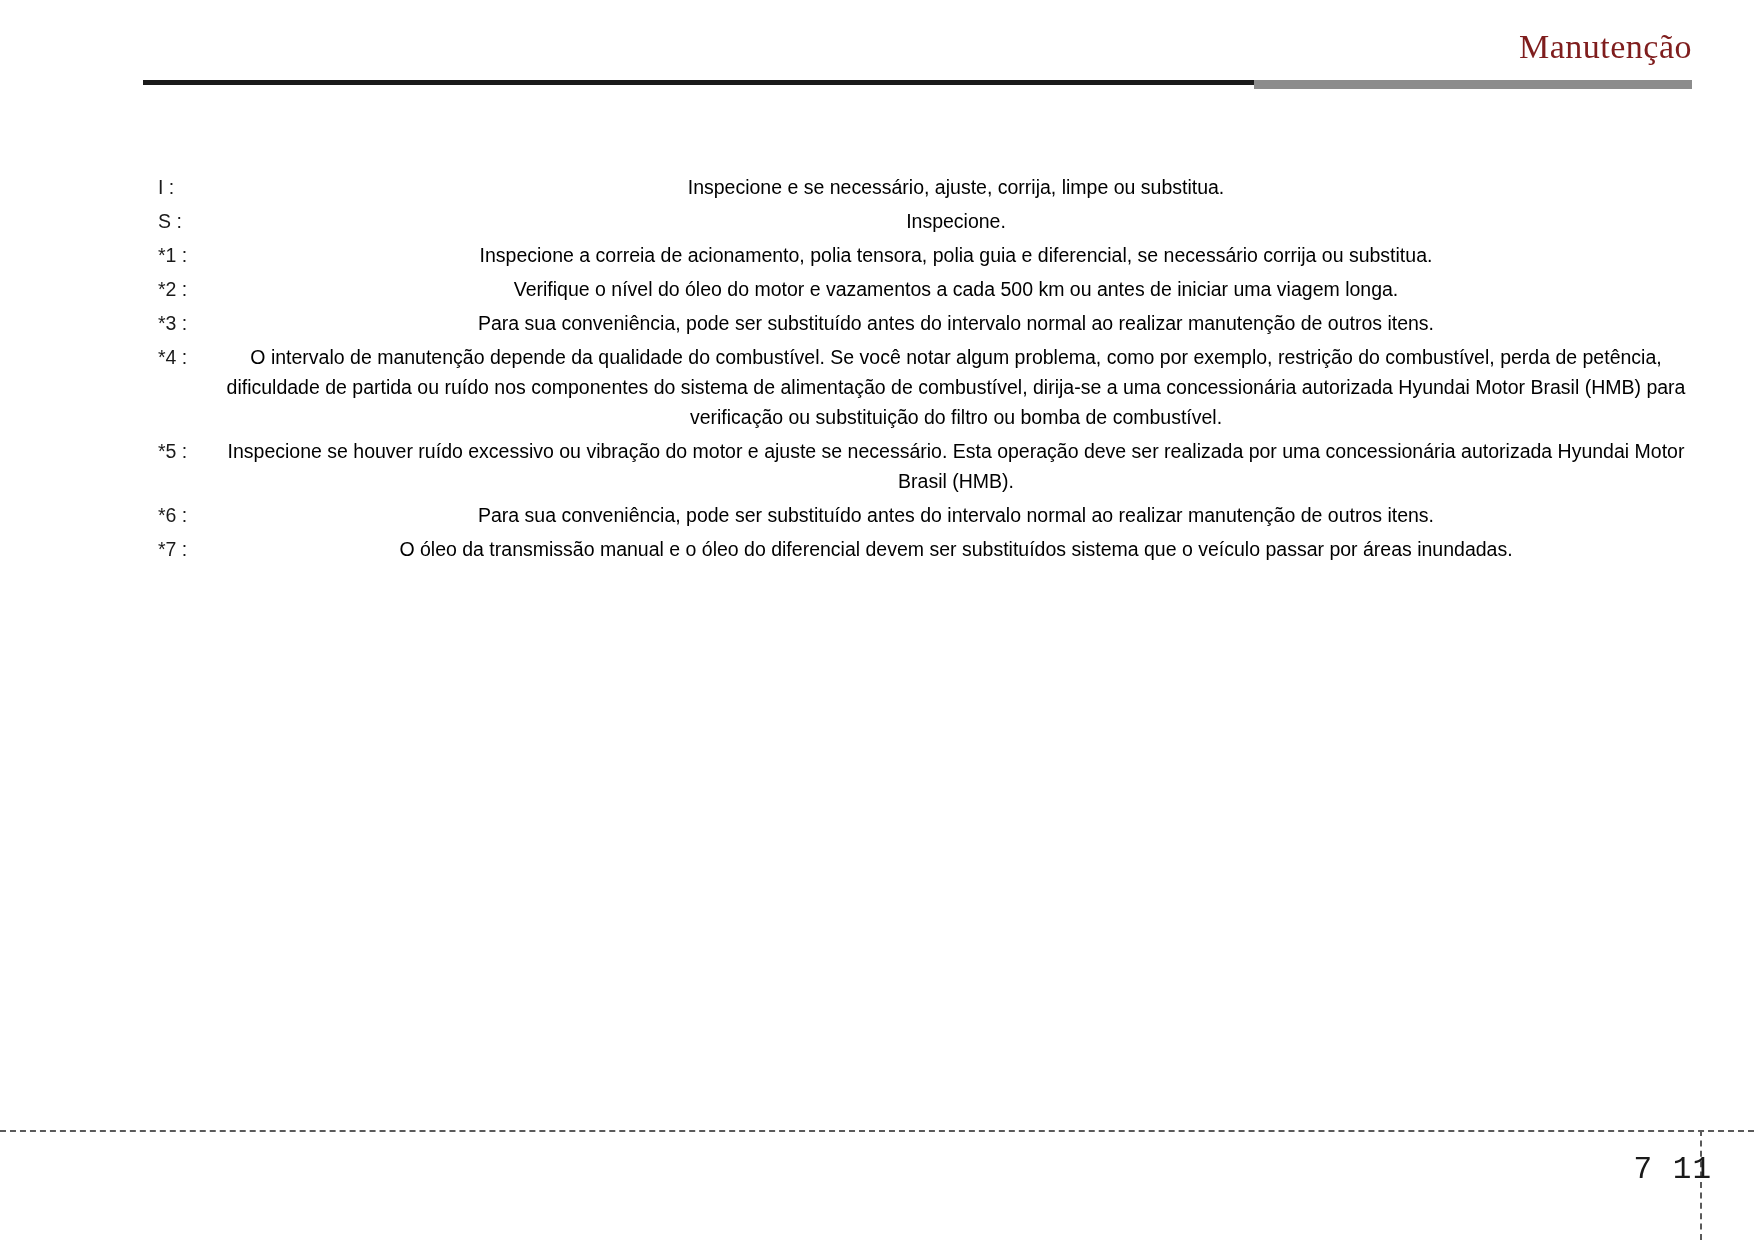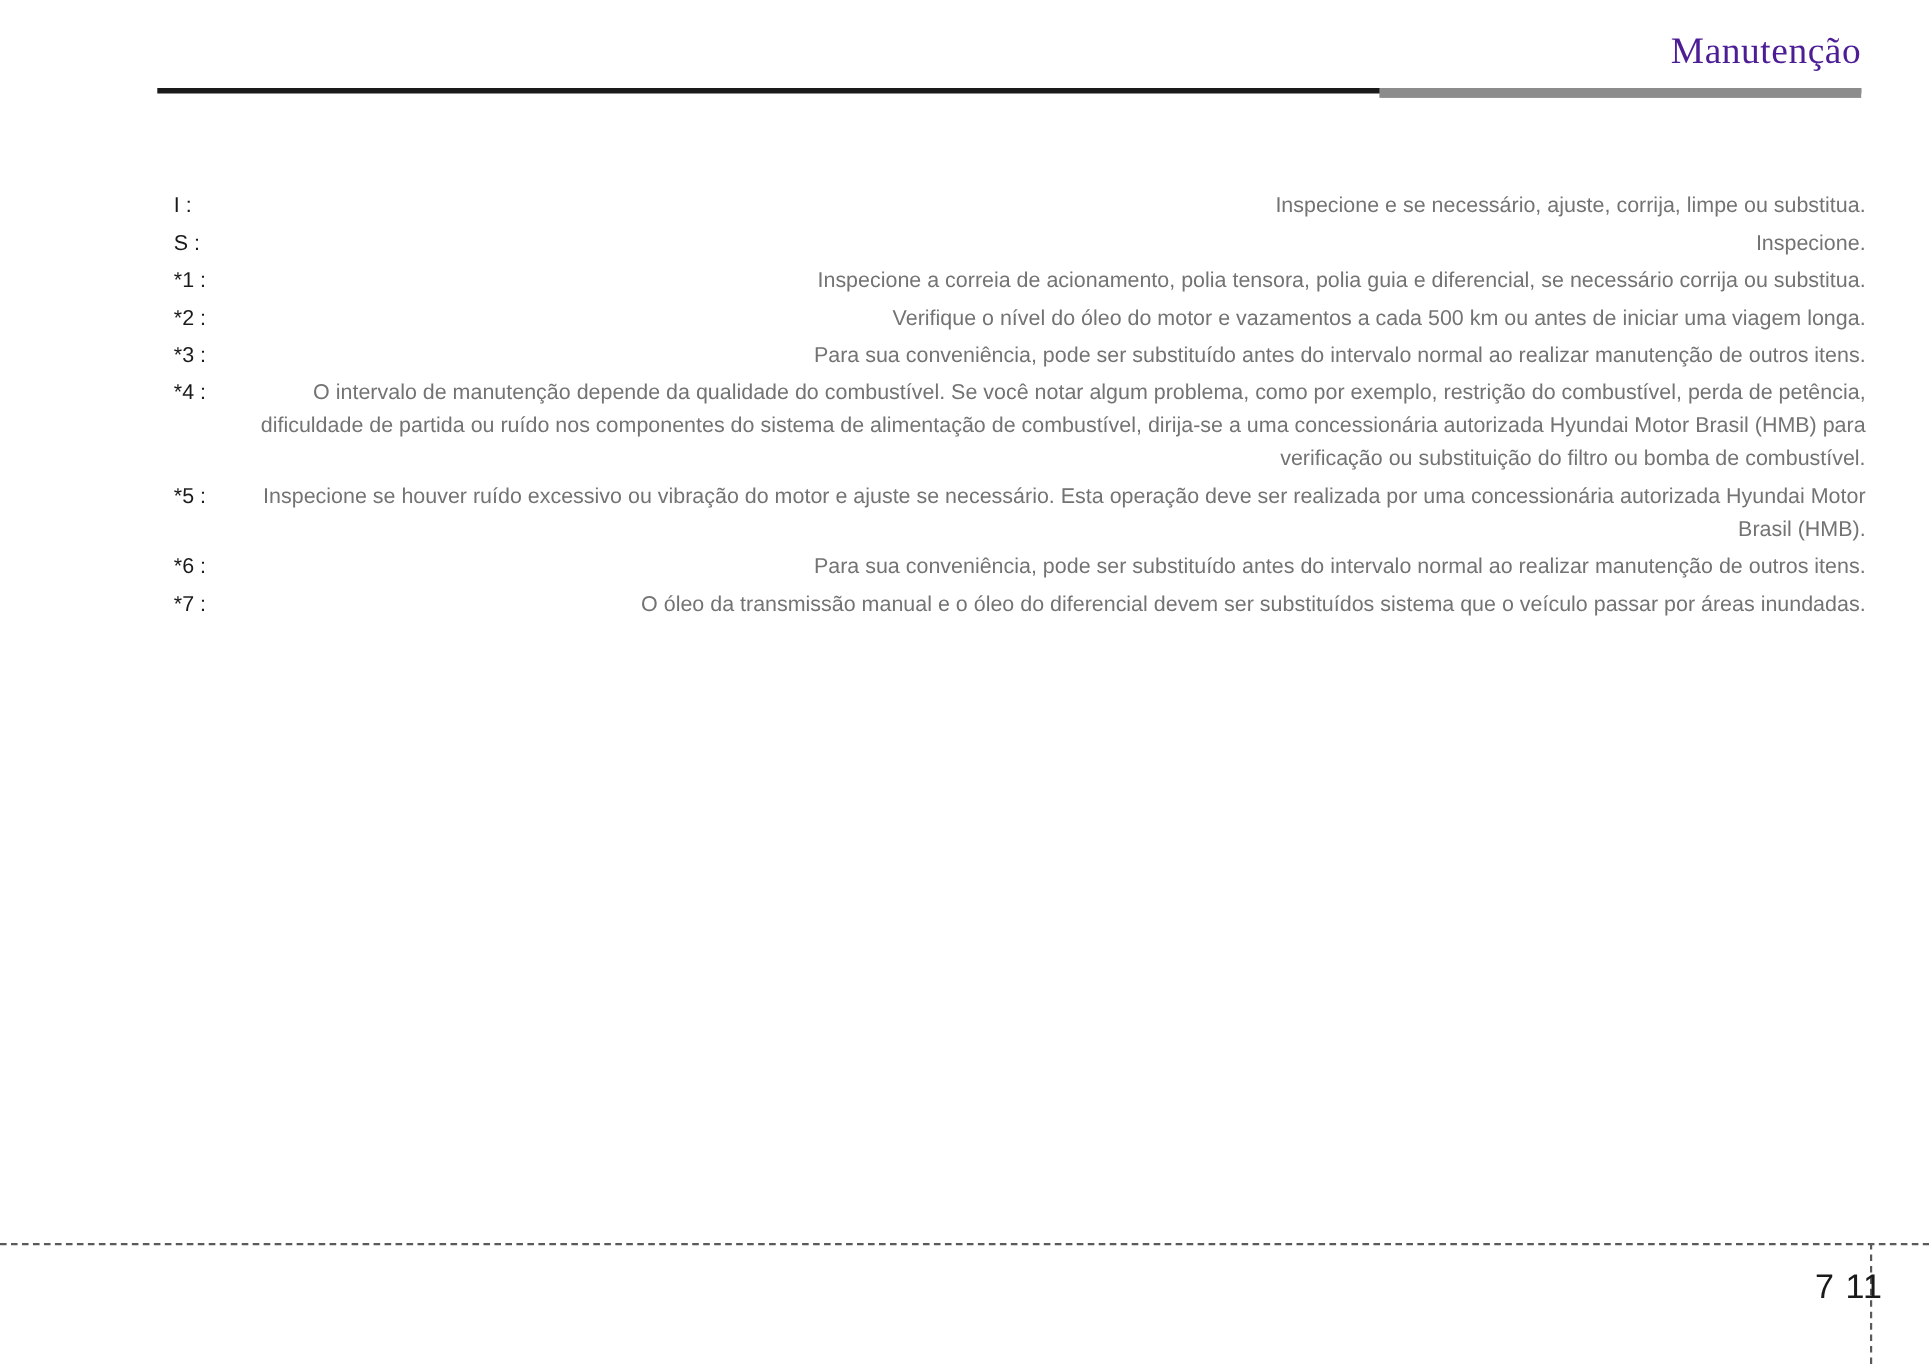--- a/index.html
+++ b/index.html
@@ -24,21 +24,21 @@
     left: 0;
     right: 0;
     height: 70px;
   }
   .header-title {
     position: absolute;
     right: 62px;
     top: 0;
     font-family: "Liberation Serif", serif;
     font-size: 34px;
-    color: #4c1d95;
+    color: #7f1d1d;
     letter-spacing: 0.5px;
     white-space: nowrap;
   }
   .header-rule {
     position: absolute;
     left: 143px;
     right: 62px;
     top: 52px;
     height: 5px;
     background: #1a1a1a;
@@ -68,22 +68,22 @@
     flex: 0 0 58px;
     font-size: 19.5px;
     line-height: 30px;
     color: #1a1a1a;
     white-space: nowrap;
   }
   .note-text {
     flex: 1 1 auto;
     font-size: 19.5px;
     line-height: 30px;
-    color: #737373;
-    text-align: right;
+    color: #000000;
+    text-align: center;
   }
 
   
   .footer-dashes {
     position: absolute;
     left: 0;
     right: 0;
     top: 1130px;
     height: 0;
     border-top: 2px dashed #5a5a5a;
@@ -93,21 +93,21 @@
     top: 1130px;
     bottom: 0;
     left: 1700px;
     width: 0;
     border-left: 2px dashed #5a5a5a;
   }
   .page-number {
     position: absolute;
     right: 42px;
     top: 1152px;
-    font-family: Liberation Sans, sans-serif;
+    font-family: Liberation Mono, monospace;
     font-size: 31px;
     color: #1a1a1a;
     letter-spacing: 1px;
     white-space: nowrap;
   }
 </style>
 </head>
 <body>
 
 <div class="page-header">

